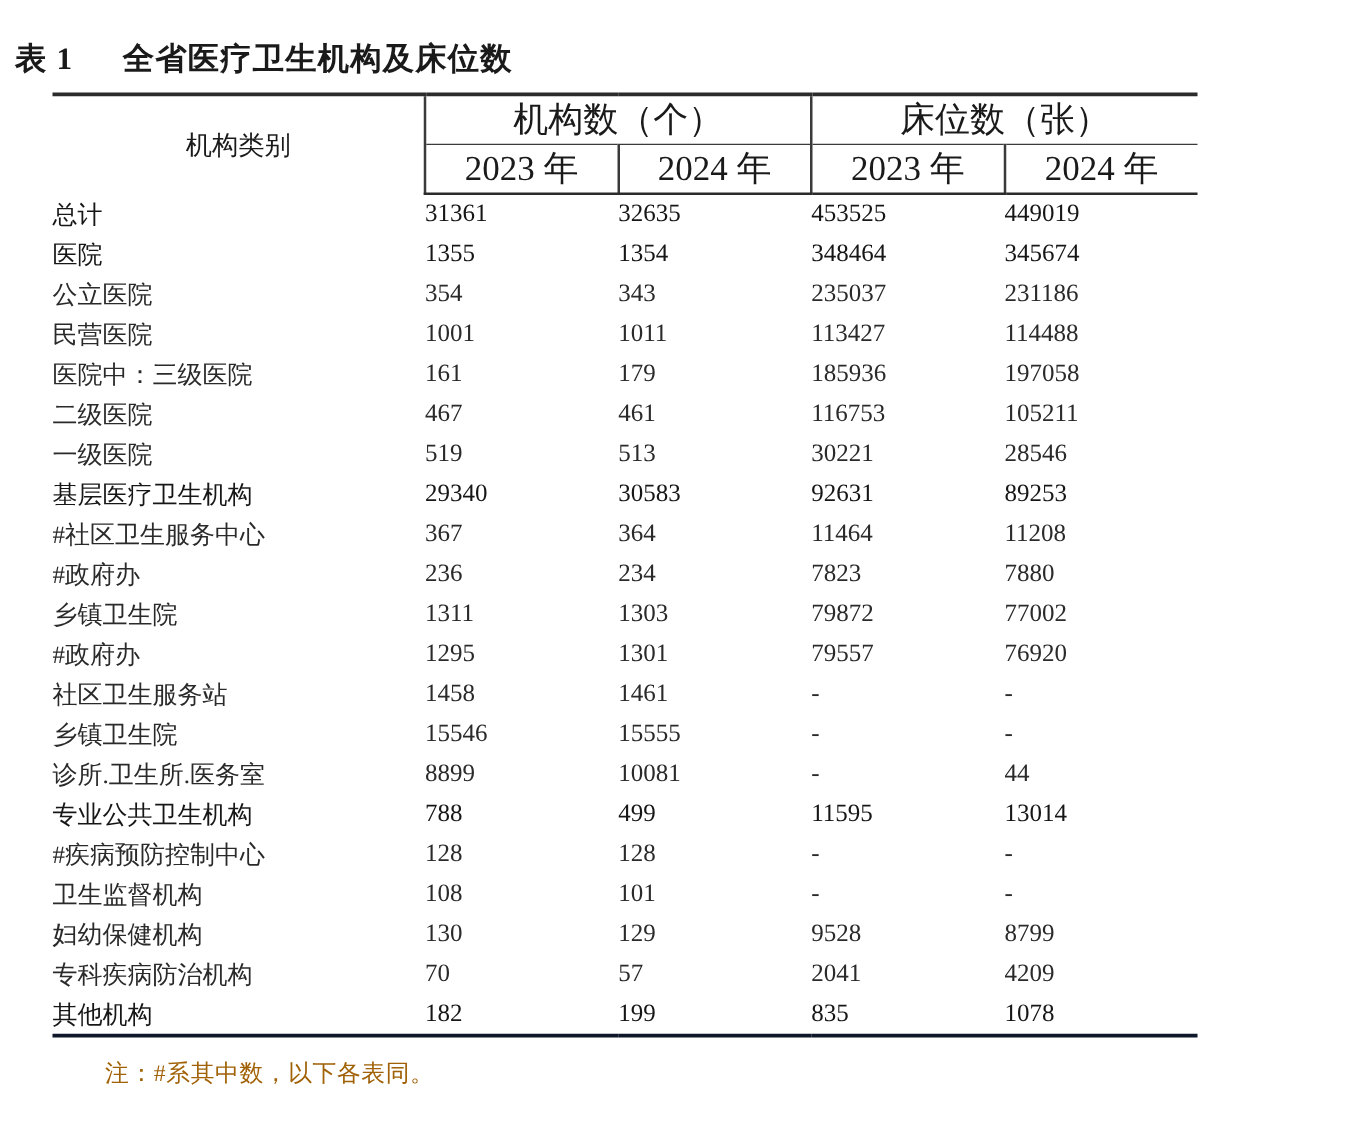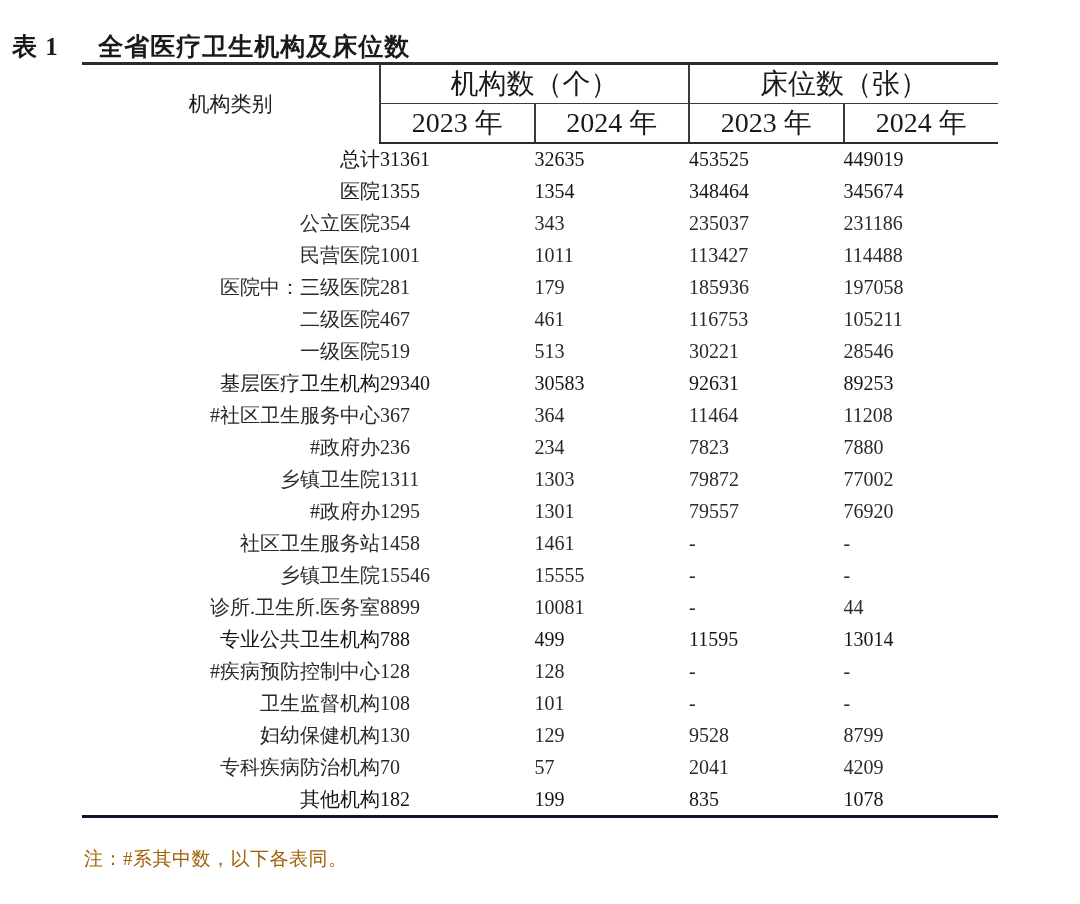--- a/index.html
+++ b/index.html
@@ -36,23 +36,22 @@
   }
   .table-title .title-num {
     letter-spacing: 0;
   }
   .title-gap { display: inline-block; width: 26px; }
 
   
   .table-wrap {
     position: absolute;
     left: 42px;
-    top: 62px;
+    top: 74px;
     width: 916px;
-    margin-left: 40px;
   }
   table.stat {
     border-collapse: collapse;
     width: 916px;
     table-layout: fixed;
     font-size: 19px;
   }
   table.stat td, table.stat th {
     padding: 0;
     margin: 0;
@@ -88,21 +87,21 @@
     border-bottom: 2.5px solid #2b2b2b;
   }
 
   
   .body-row td {
     height: 32px;
     font-size: 20px;
     color: #2a2a2a;
   }
   td.lbl {
-    text-align: right;
+    text-align: left;
     white-space: nowrap;
   }
   td.num {
     text-align: left;
     padding-left: 48px;
     box-sizing: border-box;
   }
   .bold td, td.bold { font-weight: bold; color: #161616; }
 
   
@@ -184,21 +183,21 @@
           </tr>
           <tr class="body-row">
             <td class="lbl ind-1">民营医院</td>
             <td class="num">1001</td>
             <td class="num">1011</td>
             <td class="num">113427</td>
             <td class="num">114488</td>
           </tr>
           <tr class="body-row">
             <td class="lbl ind-1">医院中：三级医院</td>
-            <td class="num">281</td>
+            <td class="num">161</td>
             <td class="num">179</td>
             <td class="num">185936</td>
             <td class="num">197058</td>
           </tr>
           <tr class="body-row">
             <td class="lbl ind-3">二级医院</td>
             <td class="num">467</td>
             <td class="num">461</td>
             <td class="num">116753</td>
             <td class="num">105211</td>

